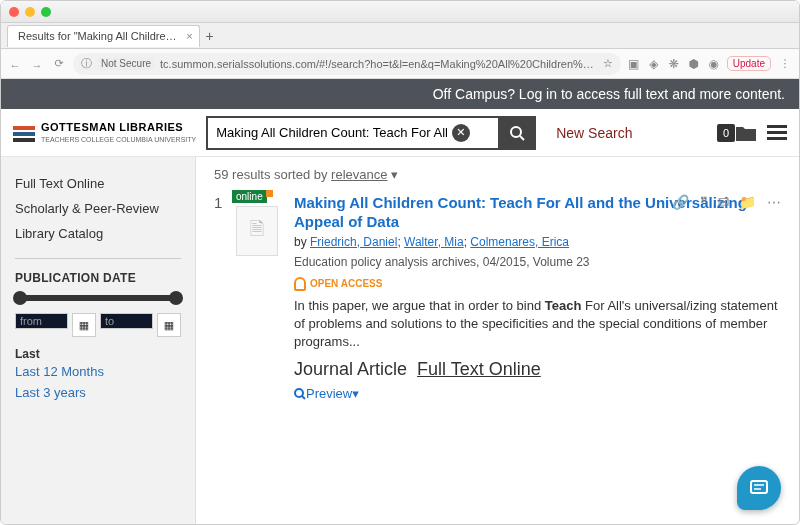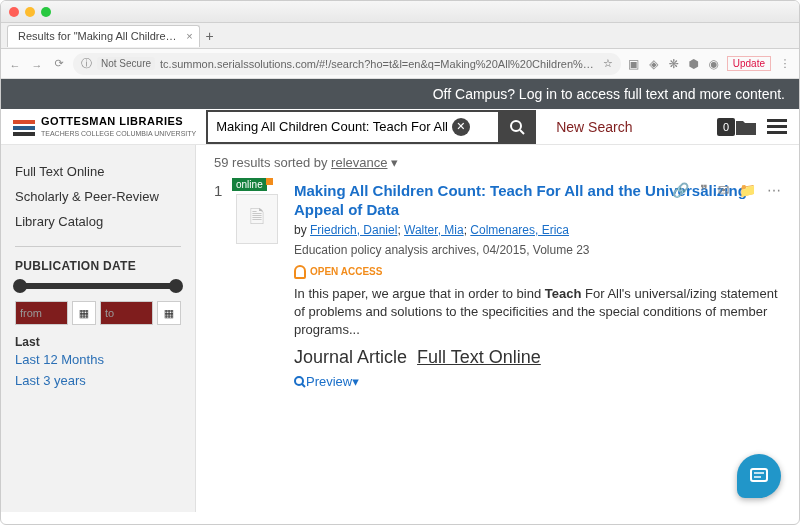--- a/index.html
+++ b/index.html
@@ -10,23 +10,23 @@
 .tabbar{height:26px;background:#f0f0f0;display:flex;align-items:center;border-bottom:1px solid #d0d0d0;font-size:11px;color:#444}
 .tab{background:#fff;height:22px;display:flex;align-items:center;padding:0 22px 0 10px;border:1px solid #ccc;border-bottom:none;border-radius:3px 3px 0 0;margin-left:6px;position:relative}
 .tab .x{position:absolute;right:6px;color:#888}
 .plus{margin-left:6px;color:#666;font-size:14px}
 .addrbar{height:30px;background:#fafafa;display:flex;align-items:center;padding:0 6px;border-bottom:1px solid #ddd;font-size:11px;color:#666;gap:6px}
 .nav-ico{width:16px;text-align:center;color:#888}
 .urlbox{flex:1;height:22px;background:#f1f1f1;border-radius:11px;display:flex;align-items:center;padding:0 8px;gap:5px;overflow:hidden;white-space:nowrap}
 .urlbox .lock{color:#888}
 .notsec{background:#eee;padding:1px 4px;border-radius:3px;font-size:10px}
 .ext-ico{width:14px;height:14px;color:#888;font-size:12px;text-align:center}
-.update{border:1px solid #f2b8b8;color:#d14;padding:1px 5px;border-radius:0;font-size:10px}
+.update{border:1px solid #f2b8b8;color:#d14;padding:1px 5px;border-radius:5px;font-size:10px}
 .banner{height:30px;background:#4d5358;color:#fff;font-size:14px;display:flex;align-items:center;justify-content:flex-end;padding:0 14px}
-.hdr{height:36px;display:flex;align-items:center;padding:8px 12px;gap:10px;border-bottom:1px solid #e5e5e5}
+.hdr{height:48px;display:flex;align-items:center;padding:8px 12px;gap:10px;border-bottom:1px solid #e5e5e5}
 .logo{display:flex;align-items:center;gap:6px;font-size:10px;line-height:1.1}
 .logo svg{flex:0 0 auto}
 .logo b{font-size:11px;letter-spacing:.5px}
 .search{flex:1;display:flex;align-items:center;max-width:330px}
 .sinput{flex:1;height:34px;border:2px solid #444;border-right:none;display:flex;align-items:center;padding:0 8px;font-size:13px;position:relative}
 .clear{width:18px;height:18px;border-radius:50%;background:#444;color:#fff;display:flex;align-items:center;justify-content:center;font-size:11px;margin-left:4px}
 .sbtn{width:38px;height:34px;background:#444;color:#fff;display:flex;align-items:center;justify-content:center}
 .newsearch{font-size:14px;color:#7f1d1d;margin-left:10px}
 .hdr-right{margin-left:auto;display:flex;align-items:center;gap:10px}
 .folder-ct{display:flex;align-items:center}
@@ -34,21 +34,21 @@
 .hamb{display:flex;flex-direction:column;gap:3px}
 .hamb div{width:20px;height:3px;background:#333}
 .main{display:flex;height:calc(100% - 156px)}
 .side{width:195px;background:#f2f2f2;padding:14px 14px;font-size:13px;color:#333;border-right:1px solid #e0e0e0;position:relative}
 .side h4{font-size:12px;letter-spacing:.3px;margin-bottom:10px;display:flex;justify-content:space-between;align-items:center}
 .side .opt{padding:5px 0;font-size:13px}
 .side hr{border:none;border-top:1px solid #ccc;margin:12px 0}
 .slider{position:relative;height:6px;background:#333;border-radius:3px;margin:10px 0 12px}
 .slider .h{position:absolute;width:14px;height:14px;background:#333;border-radius:50%;top:-4px}
 .daterow{display:flex;gap:4px}
-.datein{flex:1;display:flex;align-items:center;border:1px solid #ccc;background:#7f1d1d;height:24px;padding:0 4px;font-size:11px;color:#999}
+.datein{flex:1;display:flex;align-items:center;border:1px solid #ccc;background:#0f172a;height:16px;padding:0 4px;font-size:11px;color:#999}
 .cal{border:1px solid #ccc;background:#fff;width:24px;height:24px;display:flex;align-items:center;justify-content:center;font-size:11px}
 .last{font-weight:bold;font-size:12px;margin-top:10px}
 .link{color:#2a6fb5;font-size:13px;padding:3px 0}
 .results{flex:1;padding:10px 18px;overflow:hidden;position:relative}
 .sortline{font-size:13px;color:#666;margin-bottom:12px}
 .sortline u{}
 .item{display:flex;gap:10px;position:relative}
 .num{font-size:15px;color:#555;width:12px}
 .thumb{width:48px;position:relative}
 .thumb .online{position:absolute;top:-4px;left:-4px;background:#15803d;color:#fff;font-size:10px;padding:1px 4px}

